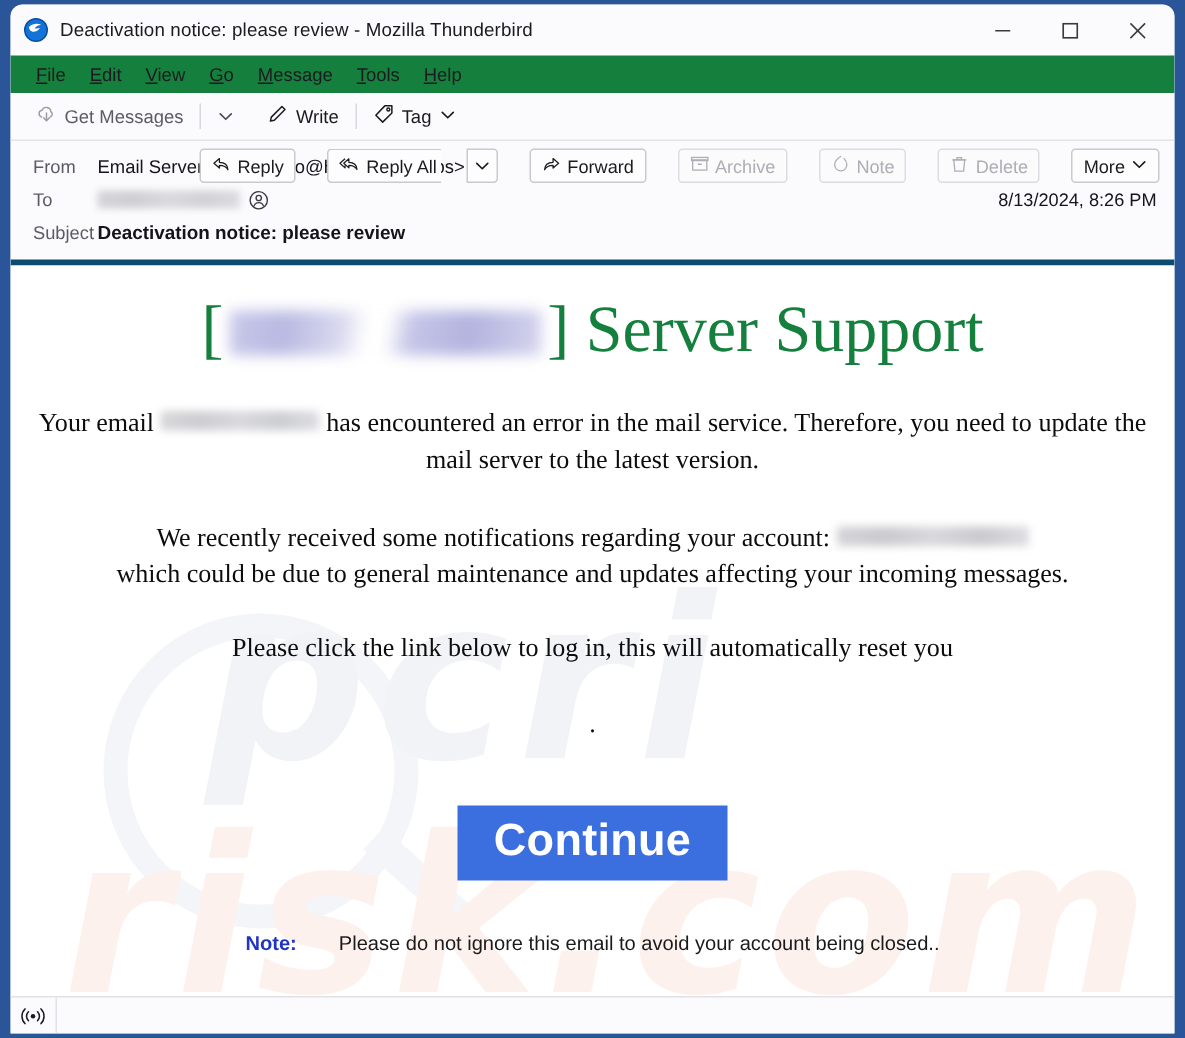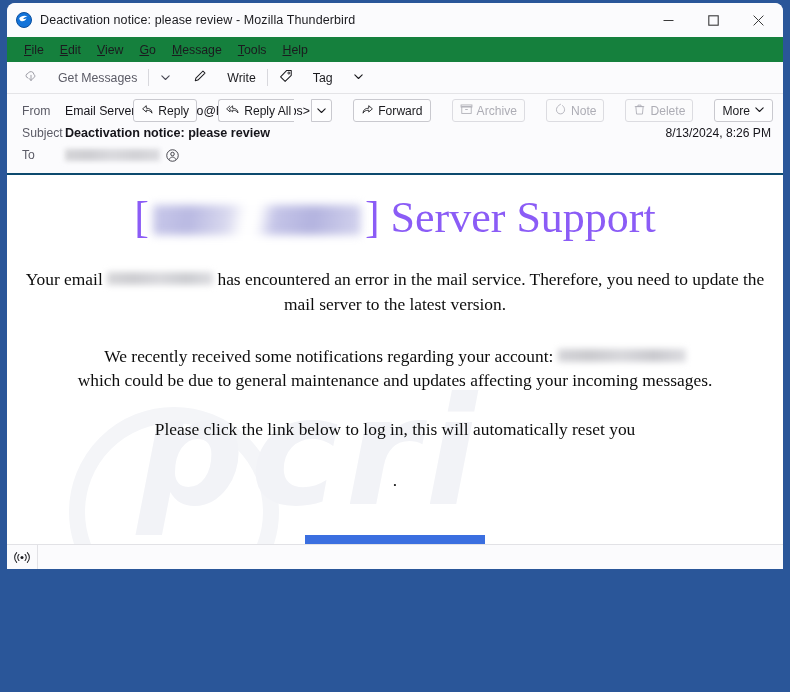--- a/index.html
+++ b/index.html
@@ -5,21 +5,21 @@
   * { box-sizing: border-box; margin: 0; padding: 0; }
   html, body {
     width: 790px; height: 692px;
     background: #2a5699;
     font-family: "Liberation Sans", sans-serif;
     overflow: hidden;
   }
   .window {
     position: absolute;
     left: 7px; top: 3px;
-    width: 776px; height: 566px;
+    width: 776px; height: 686px;
     background: #ffffff;
     border-top-left-radius: 8px;
     border-top-right-radius: 8px;
     overflow: hidden;
     display: flex;
     flex-direction: column;
   }
 
   
   .titlebar {
@@ -65,38 +65,38 @@
   .toolbar {
     height: 32px;
     background: #fbfbfd;
     display: flex;
     align-items: center;
     padding-left: 11px;
     flex: 0 0 32px;
     border-bottom: 1px solid #e4e4e7;
   }
   .tbtn {
-    display: flex; align-items: center; gap: 20px;
+    display: flex; align-items: center; gap: 5px;
     font-size: 12.3px; color: #5b5b66;
     padding: 3px 6px; border-radius: 3px;
     white-space: nowrap;
   }
   .tbtn.en { color: #1b1b1f; }
   .tsep { width: 1px; height: 17px; background: #d8d8dd; margin: 0 5px; }
   .caretbtn {
     display:flex; align-items:center; justify-content:center;
     width: 22px; height: 22px; color: #4a4a55;
   }
 
   
   .msghdr {
     background: #fbfbfd;
     flex: 0 0 auto;
     padding: 6px 0 7px 0;
-    border-bottom: 2px solid #0c4a6e;
+    border-bottom: 4px solid #0c4a6e;
     position: relative;
   }
   .hrow { display: flex; align-items: center; min-height: 22px; padding: 1px 0; }
   .hlabel {
     width: 58px; flex: 0 0 58px;
     text-align: left; padding-left: 15px;
     font-size: 12.2px; color: #5b5b66;
   }
   .hvalue { font-size: 12.3px; color: #15141a; display: flex; align-items: center; gap: 6px; }
   .hvalue.bold { font-weight: bold; font-size: 12.6px; }
@@ -171,21 +171,21 @@
 
   .emailbody {
     position: relative;
     z-index: 2;
     padding: 16px 14px 0 14px;
     text-align: center;
   }
   .etitle {
     font-family: "Liberation Serif", serif;
     font-size: 44px;
-    color: #8b5cf6;
+    color: #15803d;
     line-height: 1.05;
     white-space: nowrap;
     margin-top: 4px;
   }
   .blur-dom {
     display: inline-block;
     width: 208px; height: 30px;
     vertical-align: -3px;
     margin: 0 4px;
     background: linear-gradient(100deg,#c9c9ea 0%,#b9b9e2 18%,#d9d9ef 36%,#ffffff 44%,#ffffff 50%,#c5c5e8 58%,#b3b3df 76%,#d4d4ee 100%);
@@ -359,36 +359,36 @@
           <svg width="13" height="13" viewBox="0 0 14 14">
             <circle cx="7" cy="7" r="6.2" fill="none" stroke="#3a3a42" stroke-width="1"></circle>
             <circle cx="7" cy="5.4" r="1.9" fill="none" stroke="#3a3a42" stroke-width="1"></circle>
             <path d="M3.5 11.4c.6-1.9 2-2.7 3.5-2.7s2.9.8 3.5 2.7" fill="none" stroke="#3a3a42" stroke-width="1"></path>
           </svg>
         </span>
       </div>
     </div>
 
     <div class="hrow">
-      <div class="hlabel">Subject</div>
-      <div class="hvalue bold">Deactivation notice: please review</div>
-    </div>
-
-    <div class="hrow">
       <div class="hlabel">To</div>
       <div class="hvalue">
         <span class="blur-recip"></span>
         <span class="contact-ic">
           <svg width="13" height="13" viewBox="0 0 14 14">
             <circle cx="7" cy="7" r="6.2" fill="none" stroke="#3a3a42" stroke-width="1"></circle>
             <circle cx="7" cy="5.4" r="1.9" fill="none" stroke="#3a3a42" stroke-width="1"></circle>
             <path d="M3.5 11.4c.6-1.9 2-2.7 3.5-2.7s2.9.8 3.5 2.7" fill="none" stroke="#3a3a42" stroke-width="1"></path>
           </svg>
         </span>
       </div>
+    </div>
+
+    <div class="hrow">
+      <div class="hlabel">Subject</div>
+      <div class="hvalue bold">Deactivation notice: please review</div>
     </div>
 
     <div class="hdr-actions">
       <span class="abtn">
         <span>
           <svg width="13" height="13" viewBox="0 0 16 16">
             <path d="M6.5 3.3 2 7.2l4.5 3.9V8.9c3.6 0 5.6 1 7 3.6-.2-4.2-2.6-6-7-6.1z" fill="none" stroke="#1b1b1f" stroke-width="1.05" stroke-linejoin="round"></path>
           </svg>
         </span>
         <span>Reply</span>

